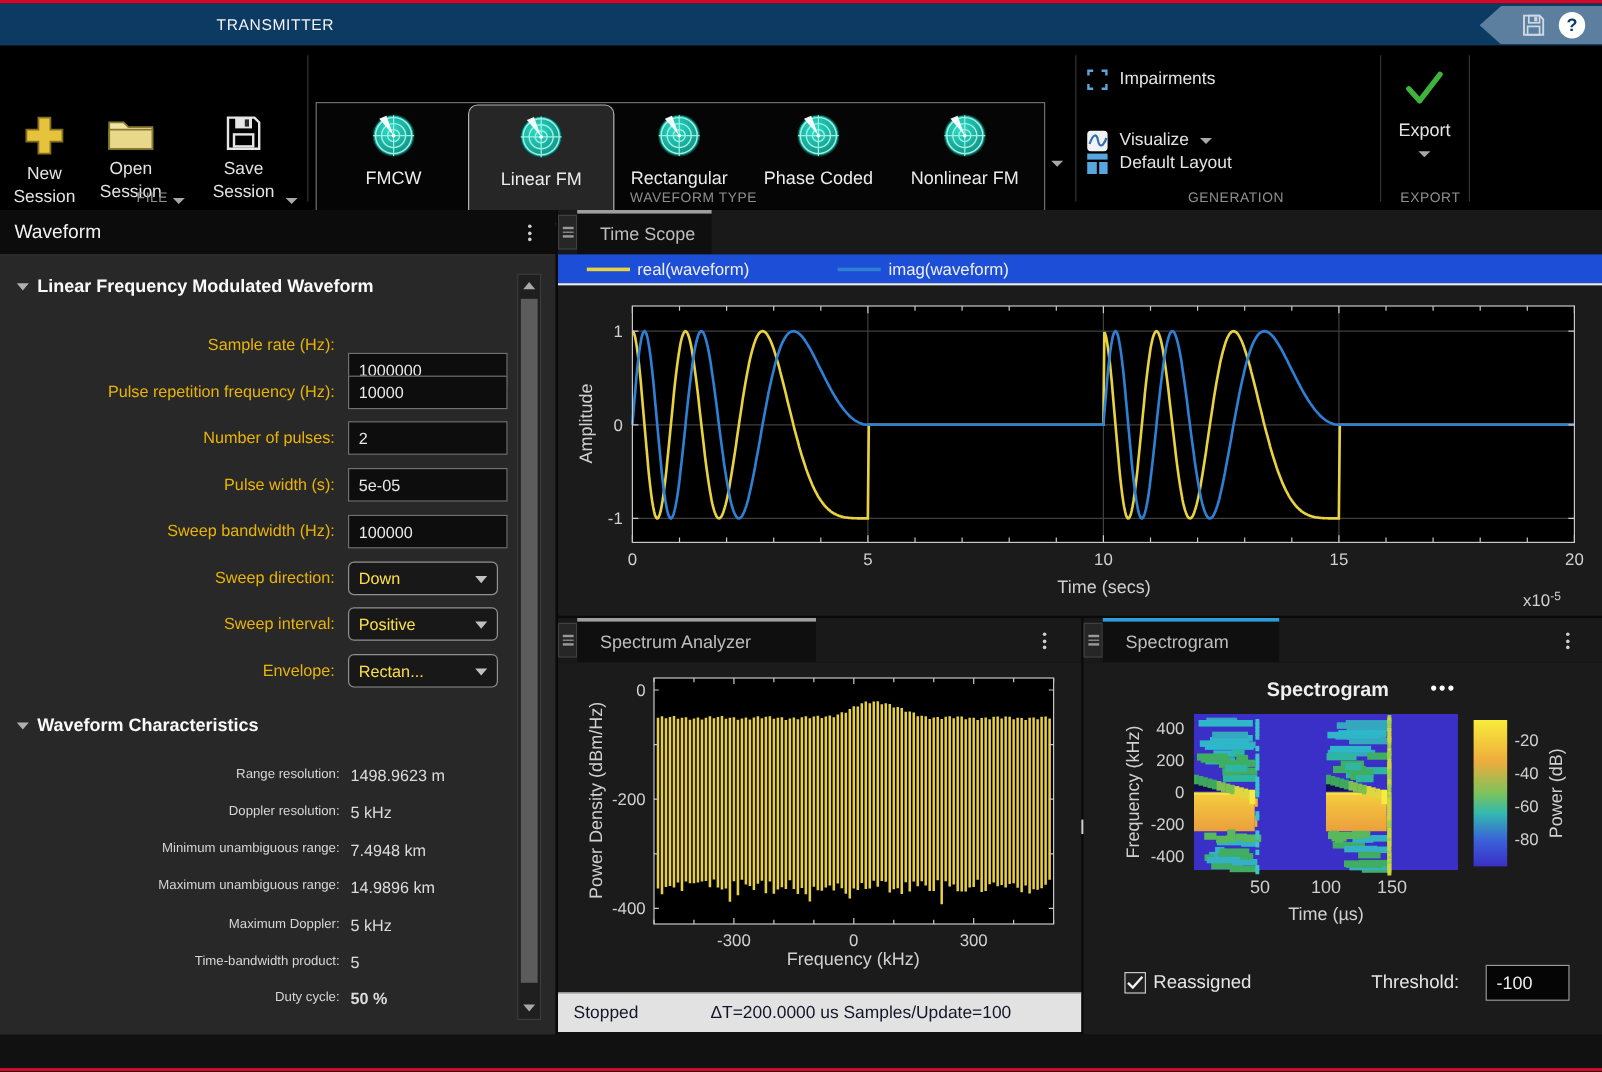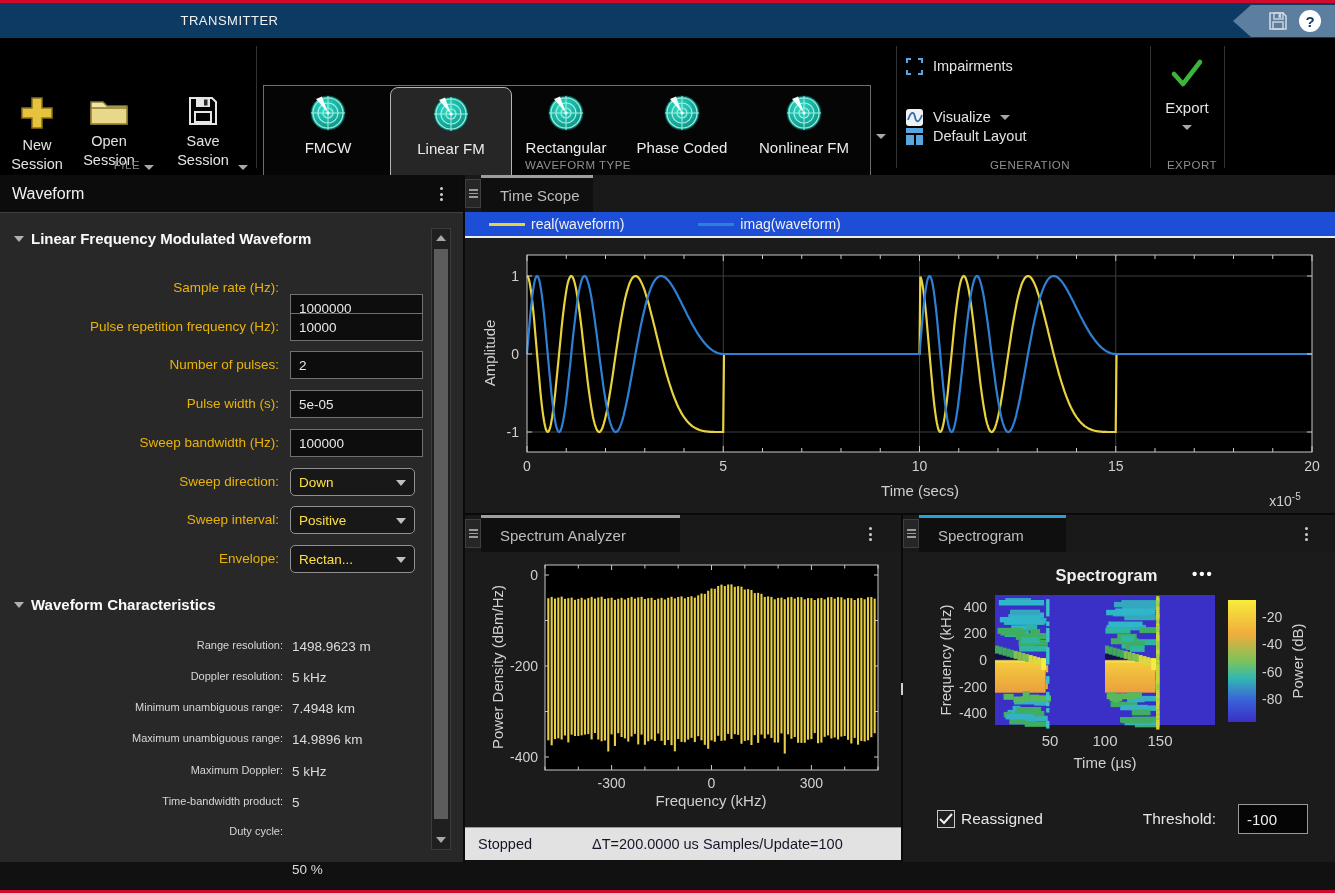--- a/index.html
+++ b/index.html
@@ -324,21 +324,21 @@
       <div class="char-value abs" style="top: 670px;">5 kHz</div>
       <div class="char-label abs" style="top: 701px;">Minimum unambiguous range:</div>
       <div class="char-value abs" style="top: 701px;">7.4948 km</div>
       <div class="char-label abs" style="top: 732px;">Maximum unambiguous range:</div>
       <div class="char-value abs" style="top: 732px;">14.9896 km</div>
       <div class="char-label abs" style="top: 764px;">Maximum Doppler:</div>
       <div class="char-value abs" style="top: 764px;">5 kHz</div>
       <div class="char-label abs" style="top: 795px;">Time-bandwidth product:</div>
       <div class="char-value abs" style="top: 795px;">5</div>
       <div class="char-label abs" style="top: 825px;">Duty cycle:</div>
-      <div class="char-value abs" style="top: 862px;">50 %</div>
+      <div class="char-value abs" style="top: 825px; font-weight: bold;">50 %</div>
     </div>
   <div id="lscroll" class="abs">
     <div class="arr-up"></div>
     <div class="thumb"></div>
     <div class="arr-dn"></div>
   </div>
 
   <div class="abs seam" style="left:463px;top:175px;width:2px;height:687px;"></div>
   <div class="abs seam" style="left:465px;top:513px;width:870px;height:2px;"></div>
   <div class="abs seam" style="left:901px;top:515px;width:2px;height:347px;"></div>

